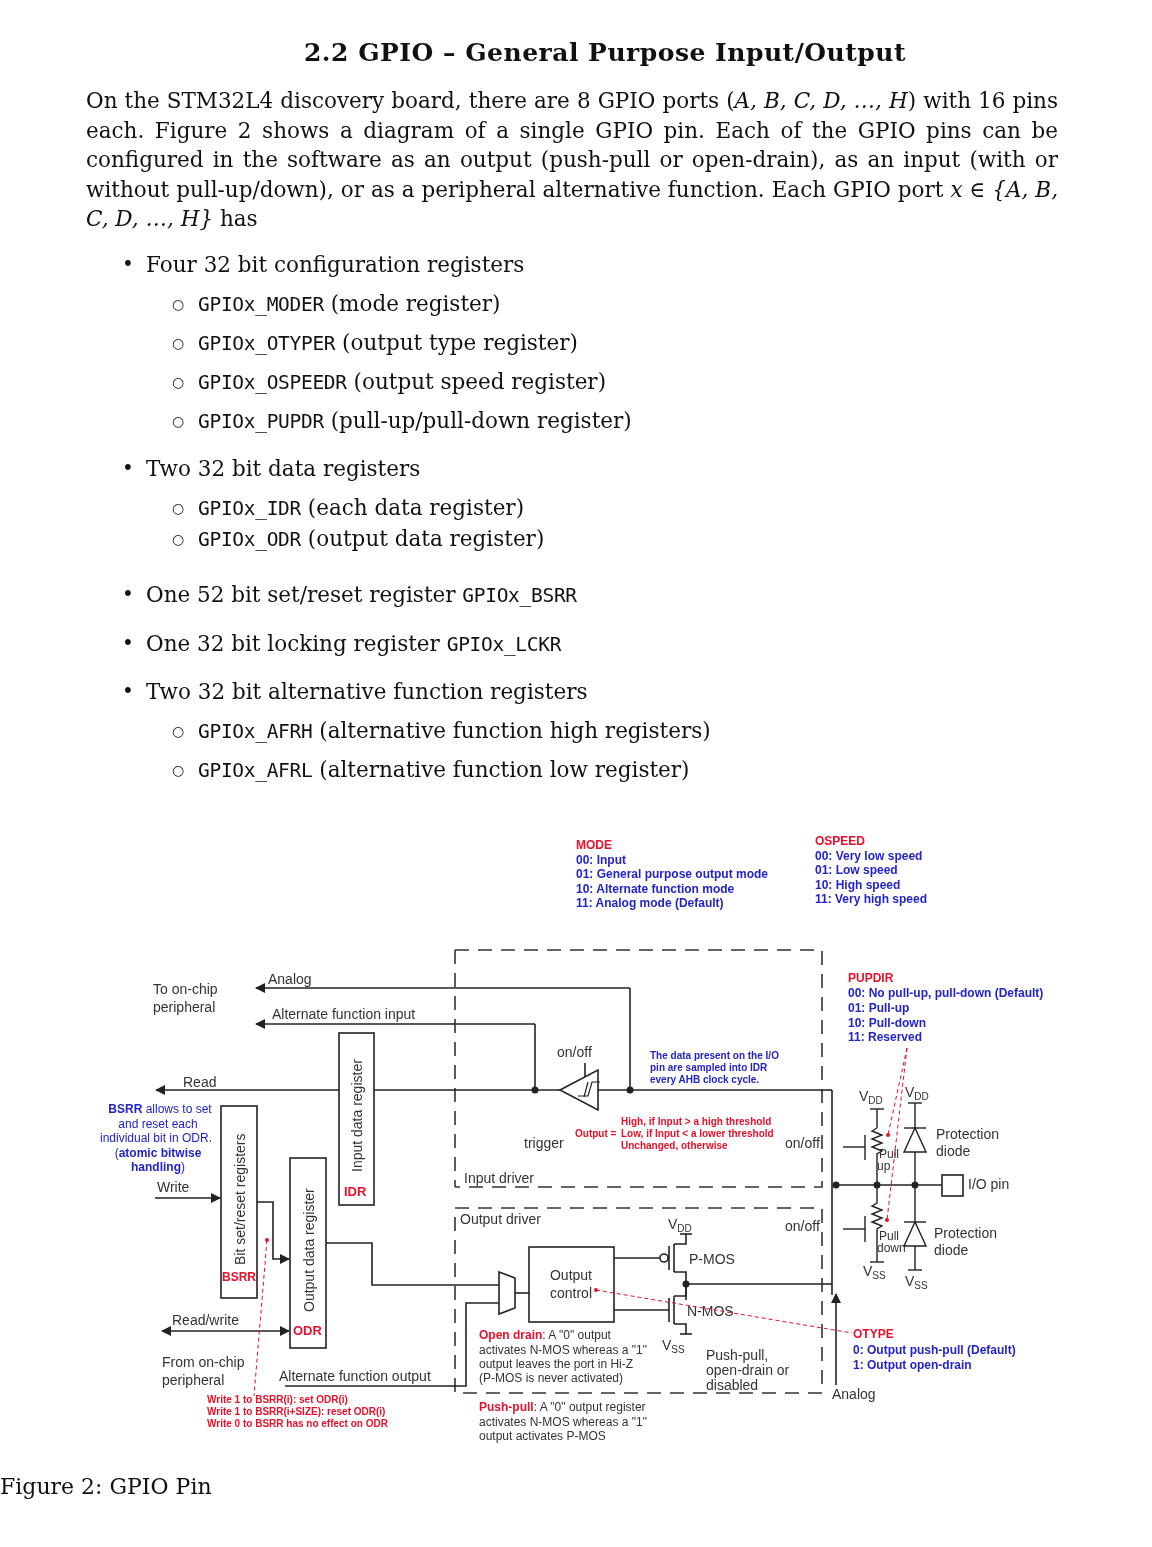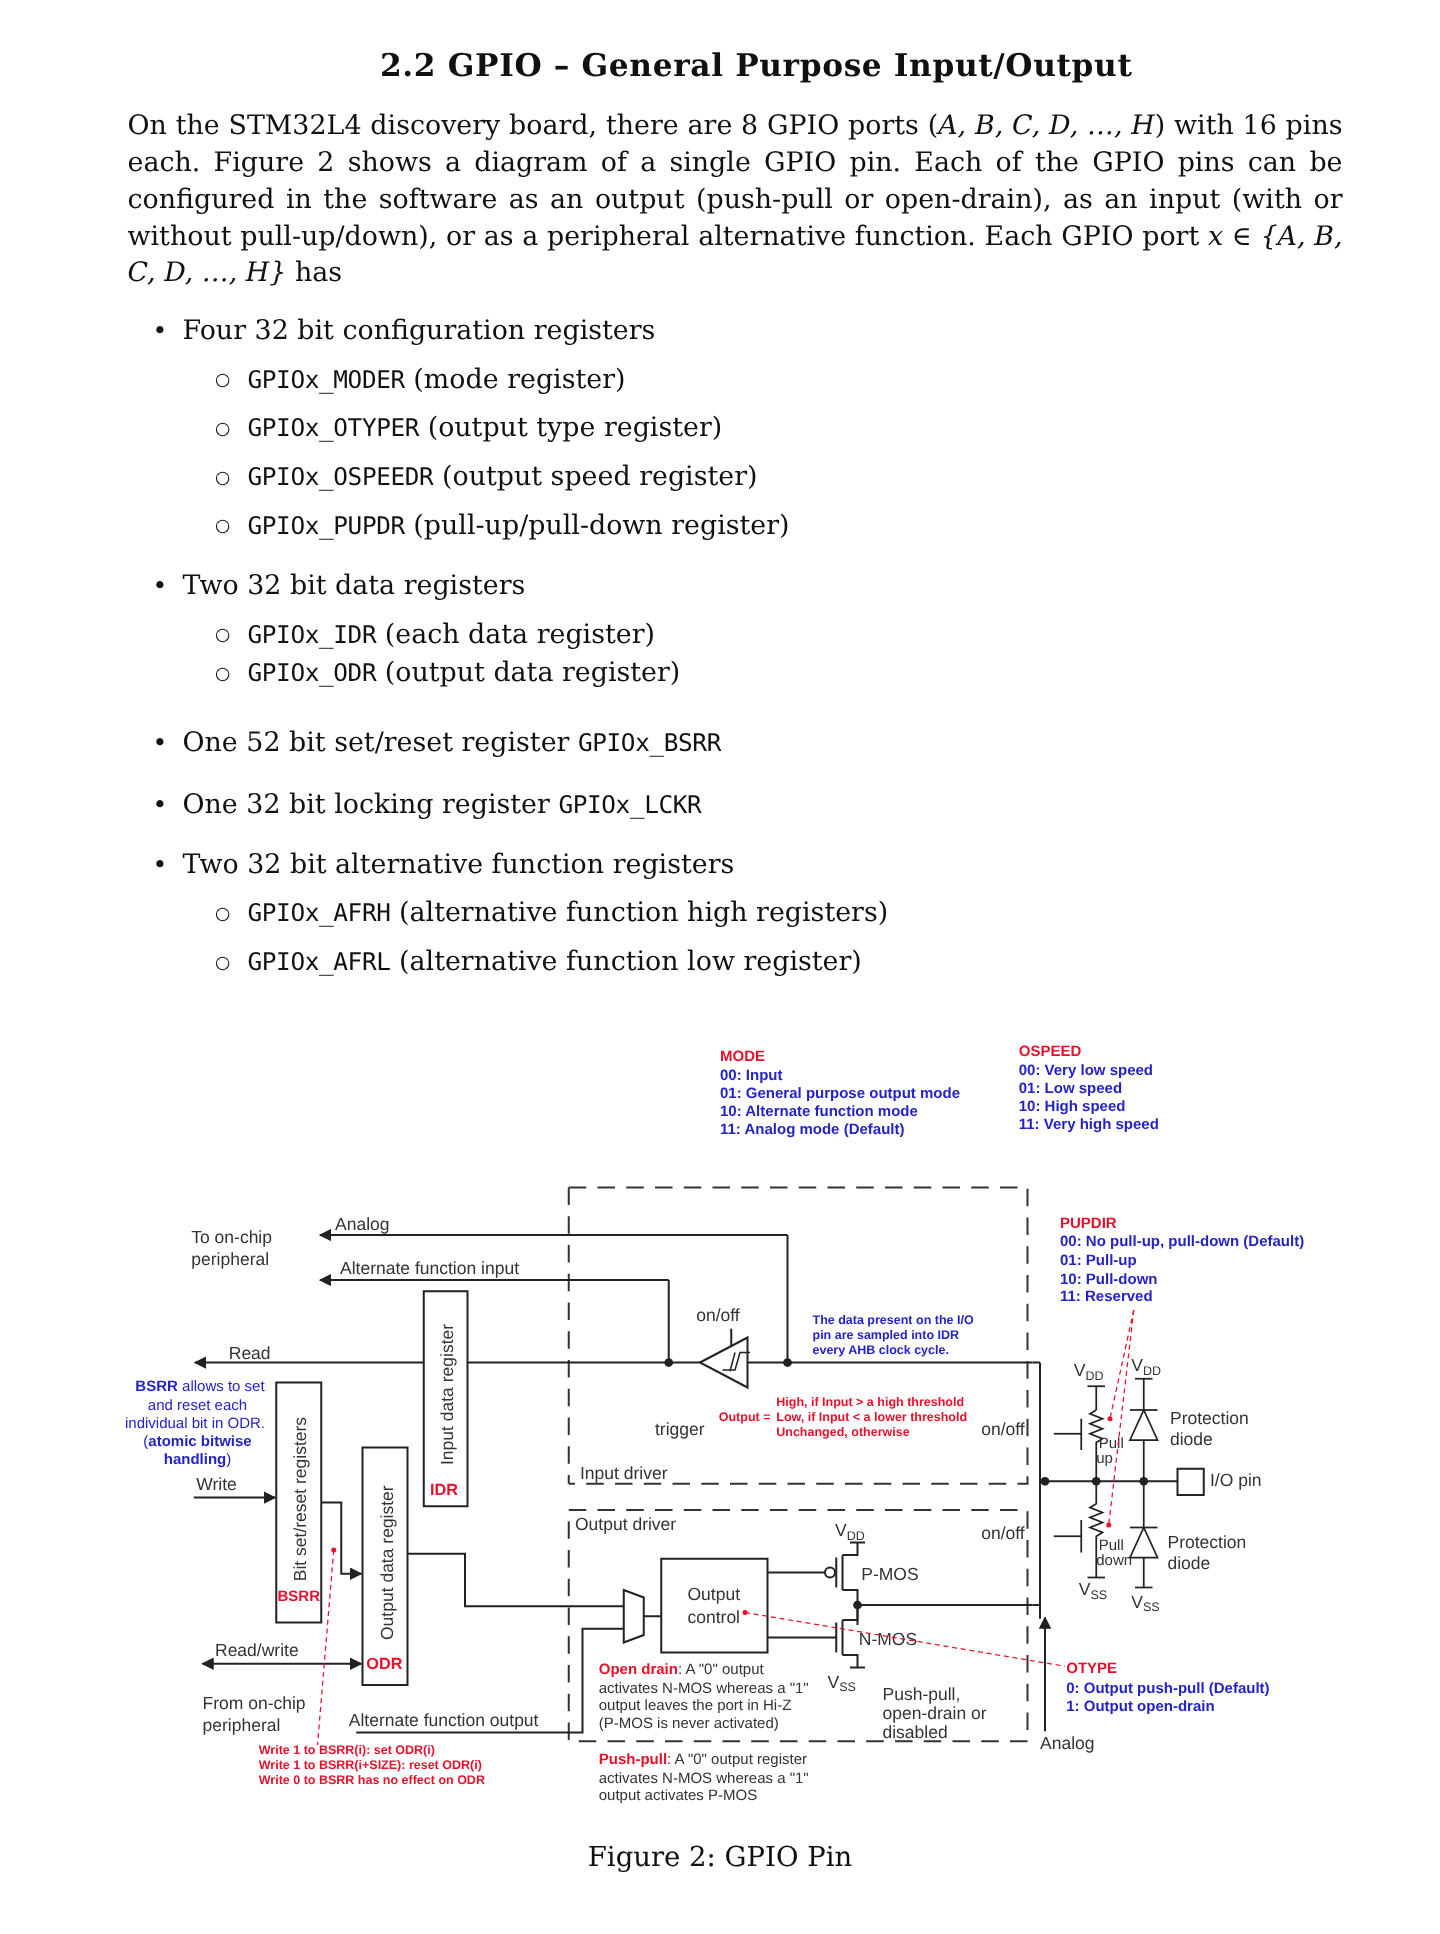--- a/index.html
+++ b/index.html
@@ -1,29 +1,29 @@
 <!DOCTYPE html>
 <html><head>
 <meta charset="utf-8">
 <style>
   html, body { margin:0; padding:0; background:#ffffff; }
   body { width:1152px; height:1547px; position:relative; overflow:hidden;
          font-family:"DejaVu Serif", serif; color:#111; }
   .title { position:absolute; top:38px; left:0; width:1152px; text-align:center;
            font-size:25px; font-weight:bold; letter-spacing:0.5px;margin-left:29px; }
   .para { position:absolute; top:86px; left:86px; width:972px; font-size:21.5px;
-          line-height:29.5px; text-align:justify;margin-left:16px; }
+          line-height:29.5px; text-align:justify; }
   .para i { font-style:italic; }
   .list { position:absolute; left:0; top:0; }
   .li1 { position:absolute; left:146px; font-size:21.5px; white-space:nowrap; }
   .li1::before { content:"•"; position:absolute; left:-24px; font-size:20px; }
   .li2 { position:absolute; left:198px; font-size:21.5px; white-space:nowrap; }
   .li2::before { content:"○"; position:absolute; left:-26px; font-size:14px; top:5px; }
   .mono { font-family:"DejaVu Sans Mono", monospace; font-size:19.5px; letter-spacing:-0.3px; }
-  .caption { position:absolute; top:1474px; left:0; width:1152px; text-align:center; font-size:22px; }
+  .caption { position:absolute; top:1474px; left:0; width:1152px; font-size:22px; }
   svg text { font-family:"Liberation Sans", sans-serif; }
   .fig-wrap { position:absolute; left:0; top:0; width:992px; height:1547px; }
 </style>
 </head>
 <body>
 
 <div class="title">2.2 GPIO – General Purpose Input/Output</div>
 
 <div class="para">
   <span>On the STM32L4 discovery board, there are 8 GPIO ports (</span><i>A, B, C, D, …, H</i><span>) with 16 pins each. Figure 2 shows a diagram of a single GPIO pin. Each of the GPIO pins can be configured in the software as an output (push-pull or open-drain), as an input (with or without pull-up/down), or as a peripheral alternative function. Each GPIO port </span><i>x ∈ {A, B, C, D, …, H}</i><span> has</span>

